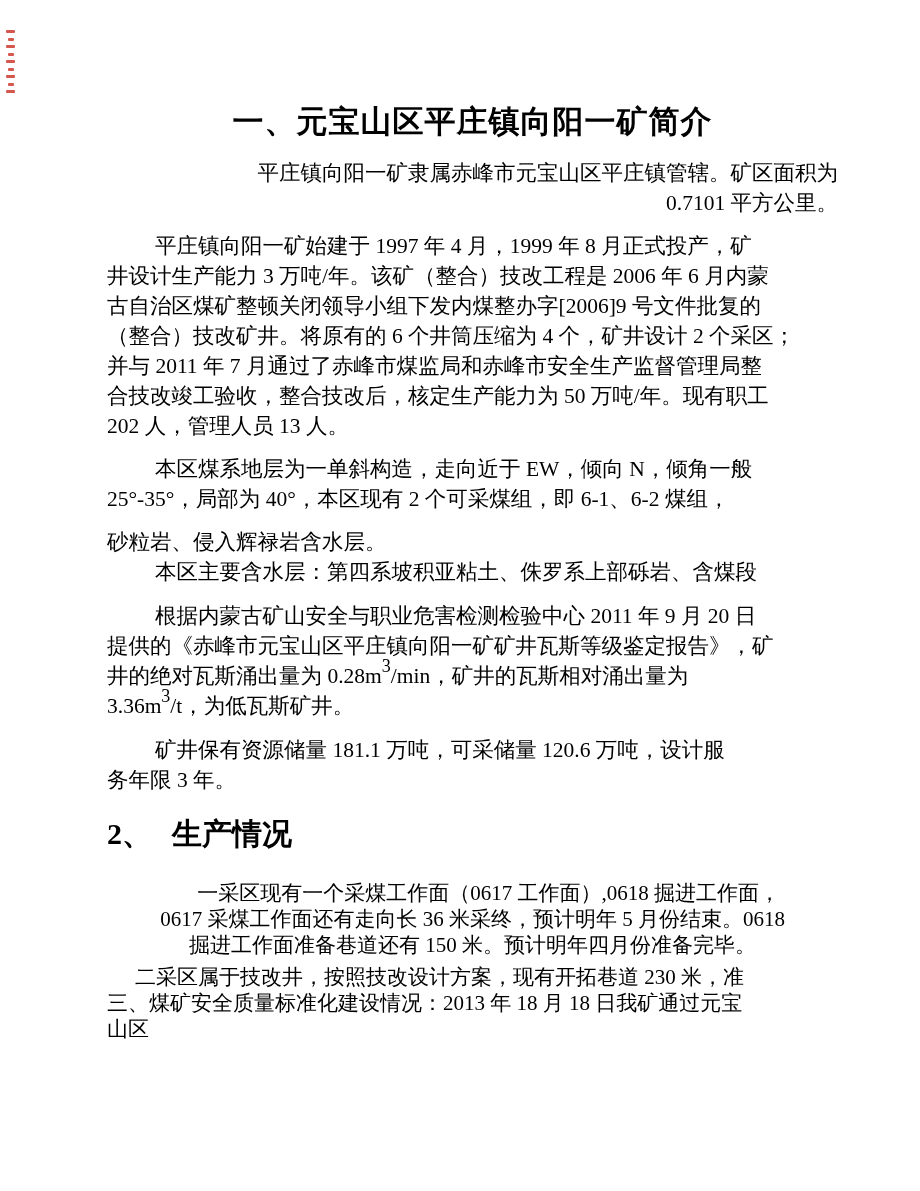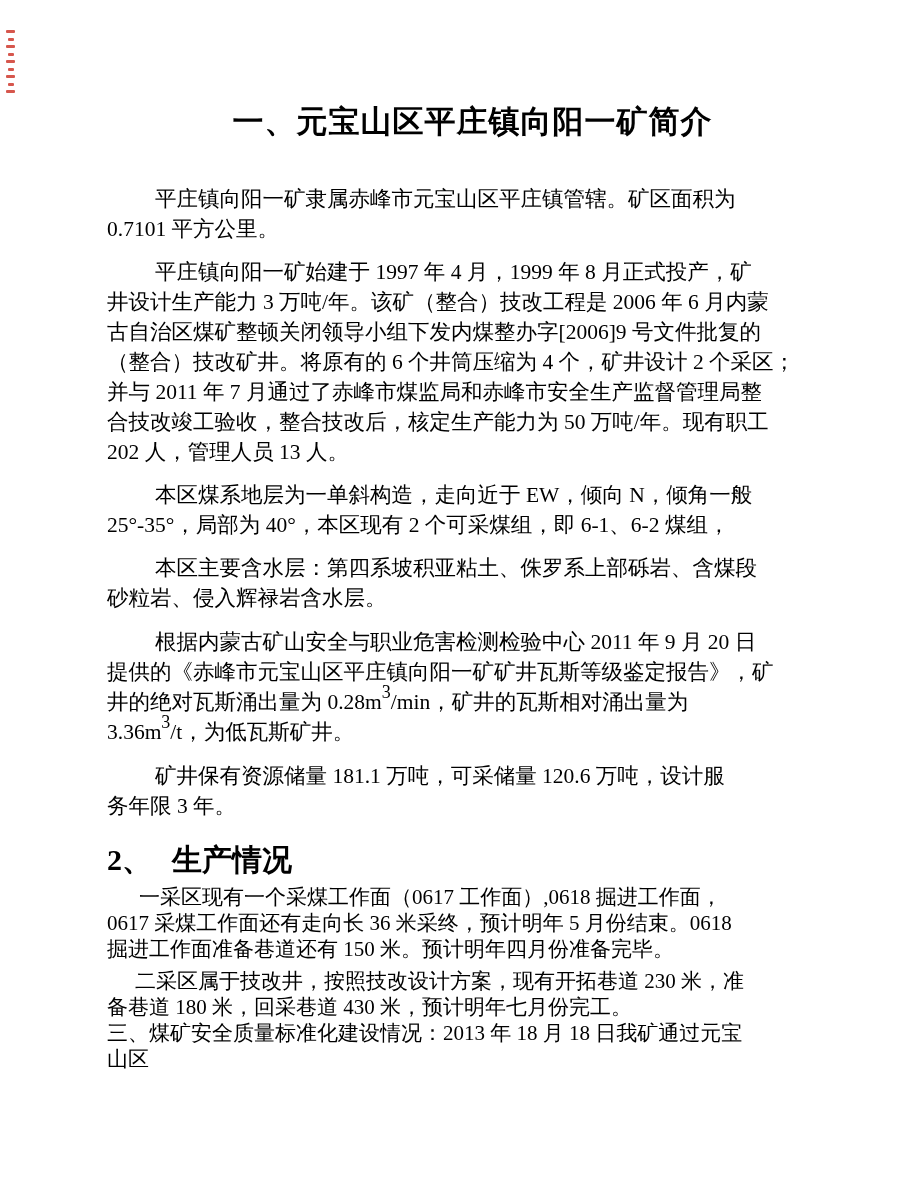--- a/index.html
+++ b/index.html
@@ -34,36 +34,36 @@
   }
   .para { margin: 0; }
   .line {
     font-size: 21.5px;
     line-height: 30px;
     white-space: nowrap;
   }
   .indent-2em { padding-left: 48px; }
   .indent-15em { padding-left: 32px; }
   .indent-1em { padding-left: 28px; }
-  .p1 { margin-top: 41px; }
+  .p1 { margin-top: 15px; text-align: right; }
   .p2 { margin-top: 13px; }
   .p3 { margin-top: 13px; }
   .p4 { margin-top: 13px; }
   .p5 { margin-top: 14px; }
   .p6 { margin-top: 14px; }
   .h2 {
     margin-top: 19px;
     font-size: 30px;
     line-height: 40px;
     font-weight: bold;
     white-space: nowrap;
   }
   .h2 .h2-num { margin-right: 20px; }
   .sect2 .line { line-height: 26px; font-size: 21px; }
-  .p7 { margin-top: 4px; }
+  .p7 { margin-top: 26px; text-align: center; }
   .p8 { margin-top: 6px; }
   .p9 { margin-top: 0; }
   .sup3 {
     display: inline-block;
     font-size: 18px;
     position: relative;
     top: -11px;
     line-height: 0;
   }
   .red-marks {
@@ -112,22 +112,22 @@
       <div class="line">合技改竣工验收，整合技改后，核定生产能力为 50 万吨/年。现有职工</div>
       <div class="line">202 人，管理人员 13 人。</div>
     </div>
 
     <div class="para p3">
       <div class="line indent-2em">本区煤系地层为一单斜构造，走向近于 EW，倾向 N，倾角一般</div>
       <div class="line">25°-35°，局部为 40°，本区现有 2 个可采煤组，即 6-1、6-2 煤组，</div>
     </div>
 
     <div class="para p4">
+      <div class="line">砂粒岩、侵入辉禄岩含水层。</div>
       <div class="line indent-2em">本区主要含水层：第四系坡积亚粘土、侏罗系上部砾岩、含煤段</div>
-      <div class="line">砂粒岩、侵入辉禄岩含水层。</div>
     </div>
 
     <div class="para p5">
       <div class="line indent-2em">根据内蒙古矿山安全与职业危害检测检验中心 2011 年 9 月 20 日</div>
       <div class="line">提供的《赤峰市元宝山区平庄镇向阳一矿矿井瓦斯等级鉴定报告》，矿</div>
       <div class="line"><span>井的绝对瓦斯涌出量为 0.28m</span><span class="sup3">3</span><span>/min，矿井的瓦斯相对涌出量为</span></div>
       <div class="line"><span>3.36m</span><span class="sup3">3</span><span>/t，为低瓦斯矿井。</span></div>
     </div>
 
     <div class="para p6">
@@ -141,21 +141,20 @@
 
     <div class="sect2">
       <div class="para p7">
         <div class="line indent-15em">一采区现有一个采煤工作面（0617 工作面）,0618 掘进工作面，</div>
         <div class="line">0617 采煤工作面还有走向长 36 米采终，预计明年 5 月份结束。0618</div>
         <div class="line">掘进工作面准备巷道还有 150 米。预计明年四月份准备完毕。</div>
       </div>
 
       <div class="para p8">
         <div class="line indent-1em">二采区属于技改井，按照技改设计方案，现有开拓巷道 230 米，准</div>
-        <div class="line">备巷道 180 米，回采巷道 430 米，预计明年七月份完工。</div>
       </div>
 
       <div class="para p9">
         <div class="line">三、煤矿安全质量标准化建设情况：2013 年 18 月 18 日我矿通过元宝</div>
         <div class="line">山区</div>
       </div>
     </div>
 
   </div>
 </div>

